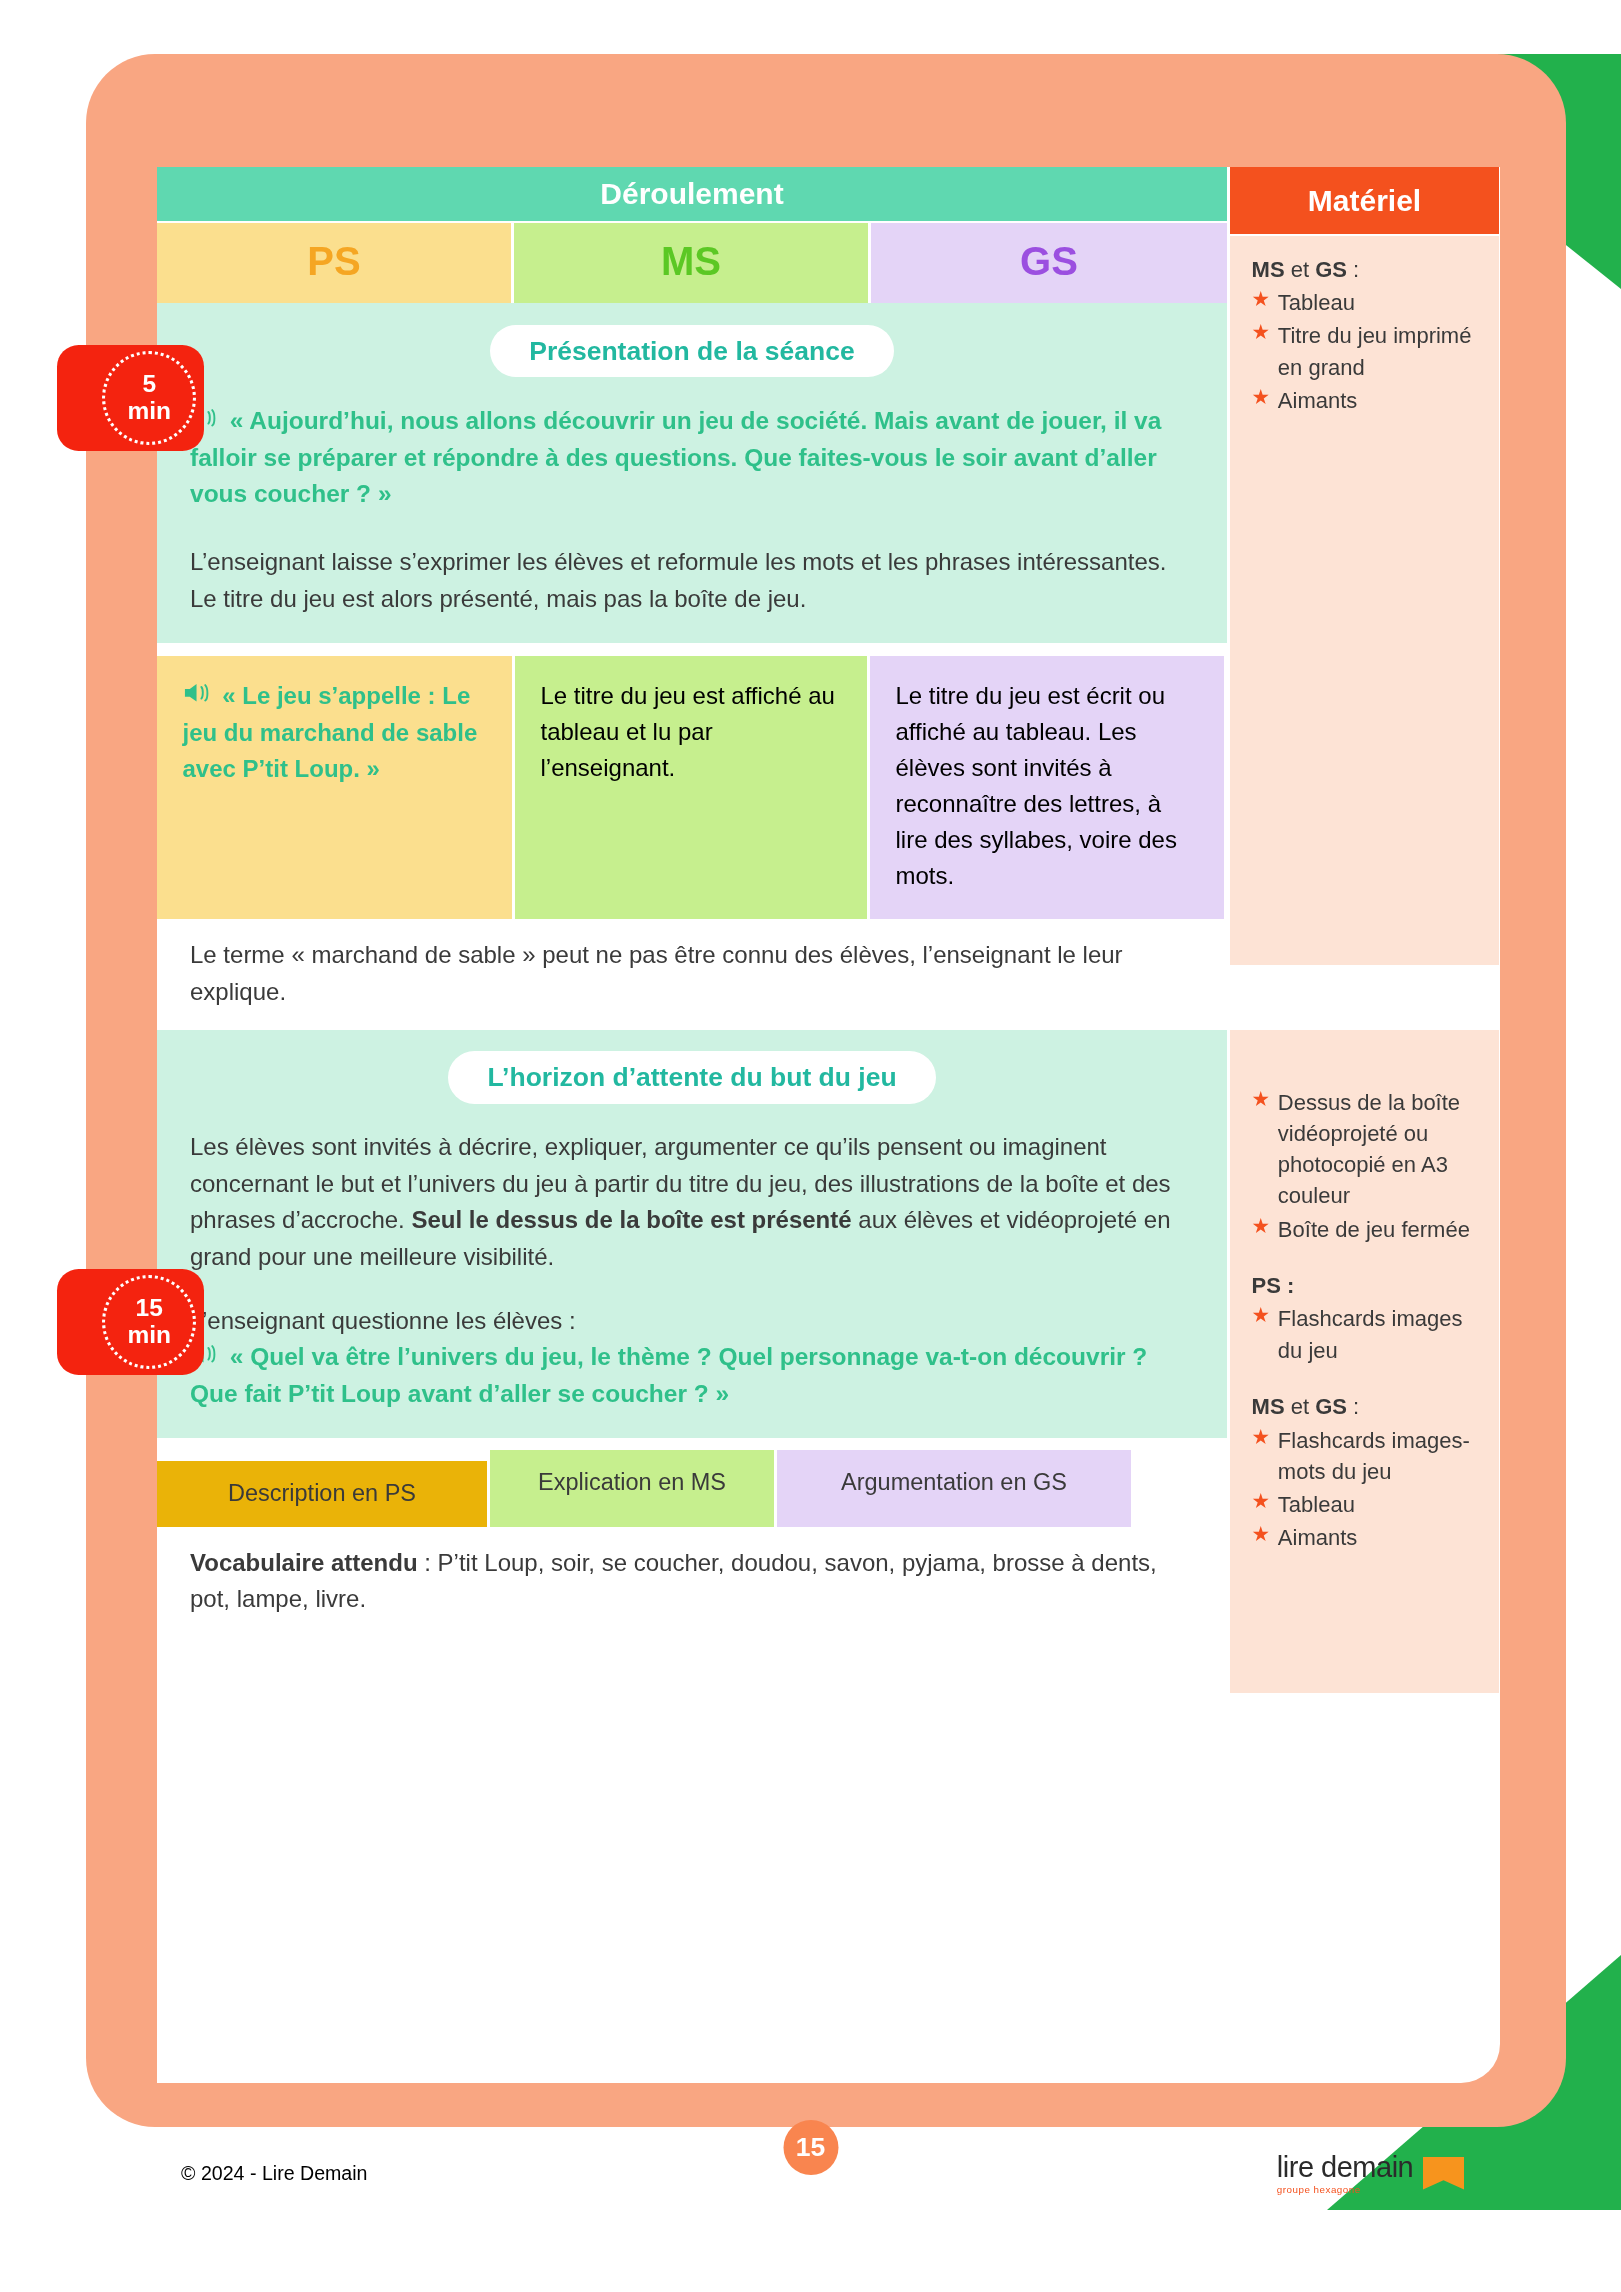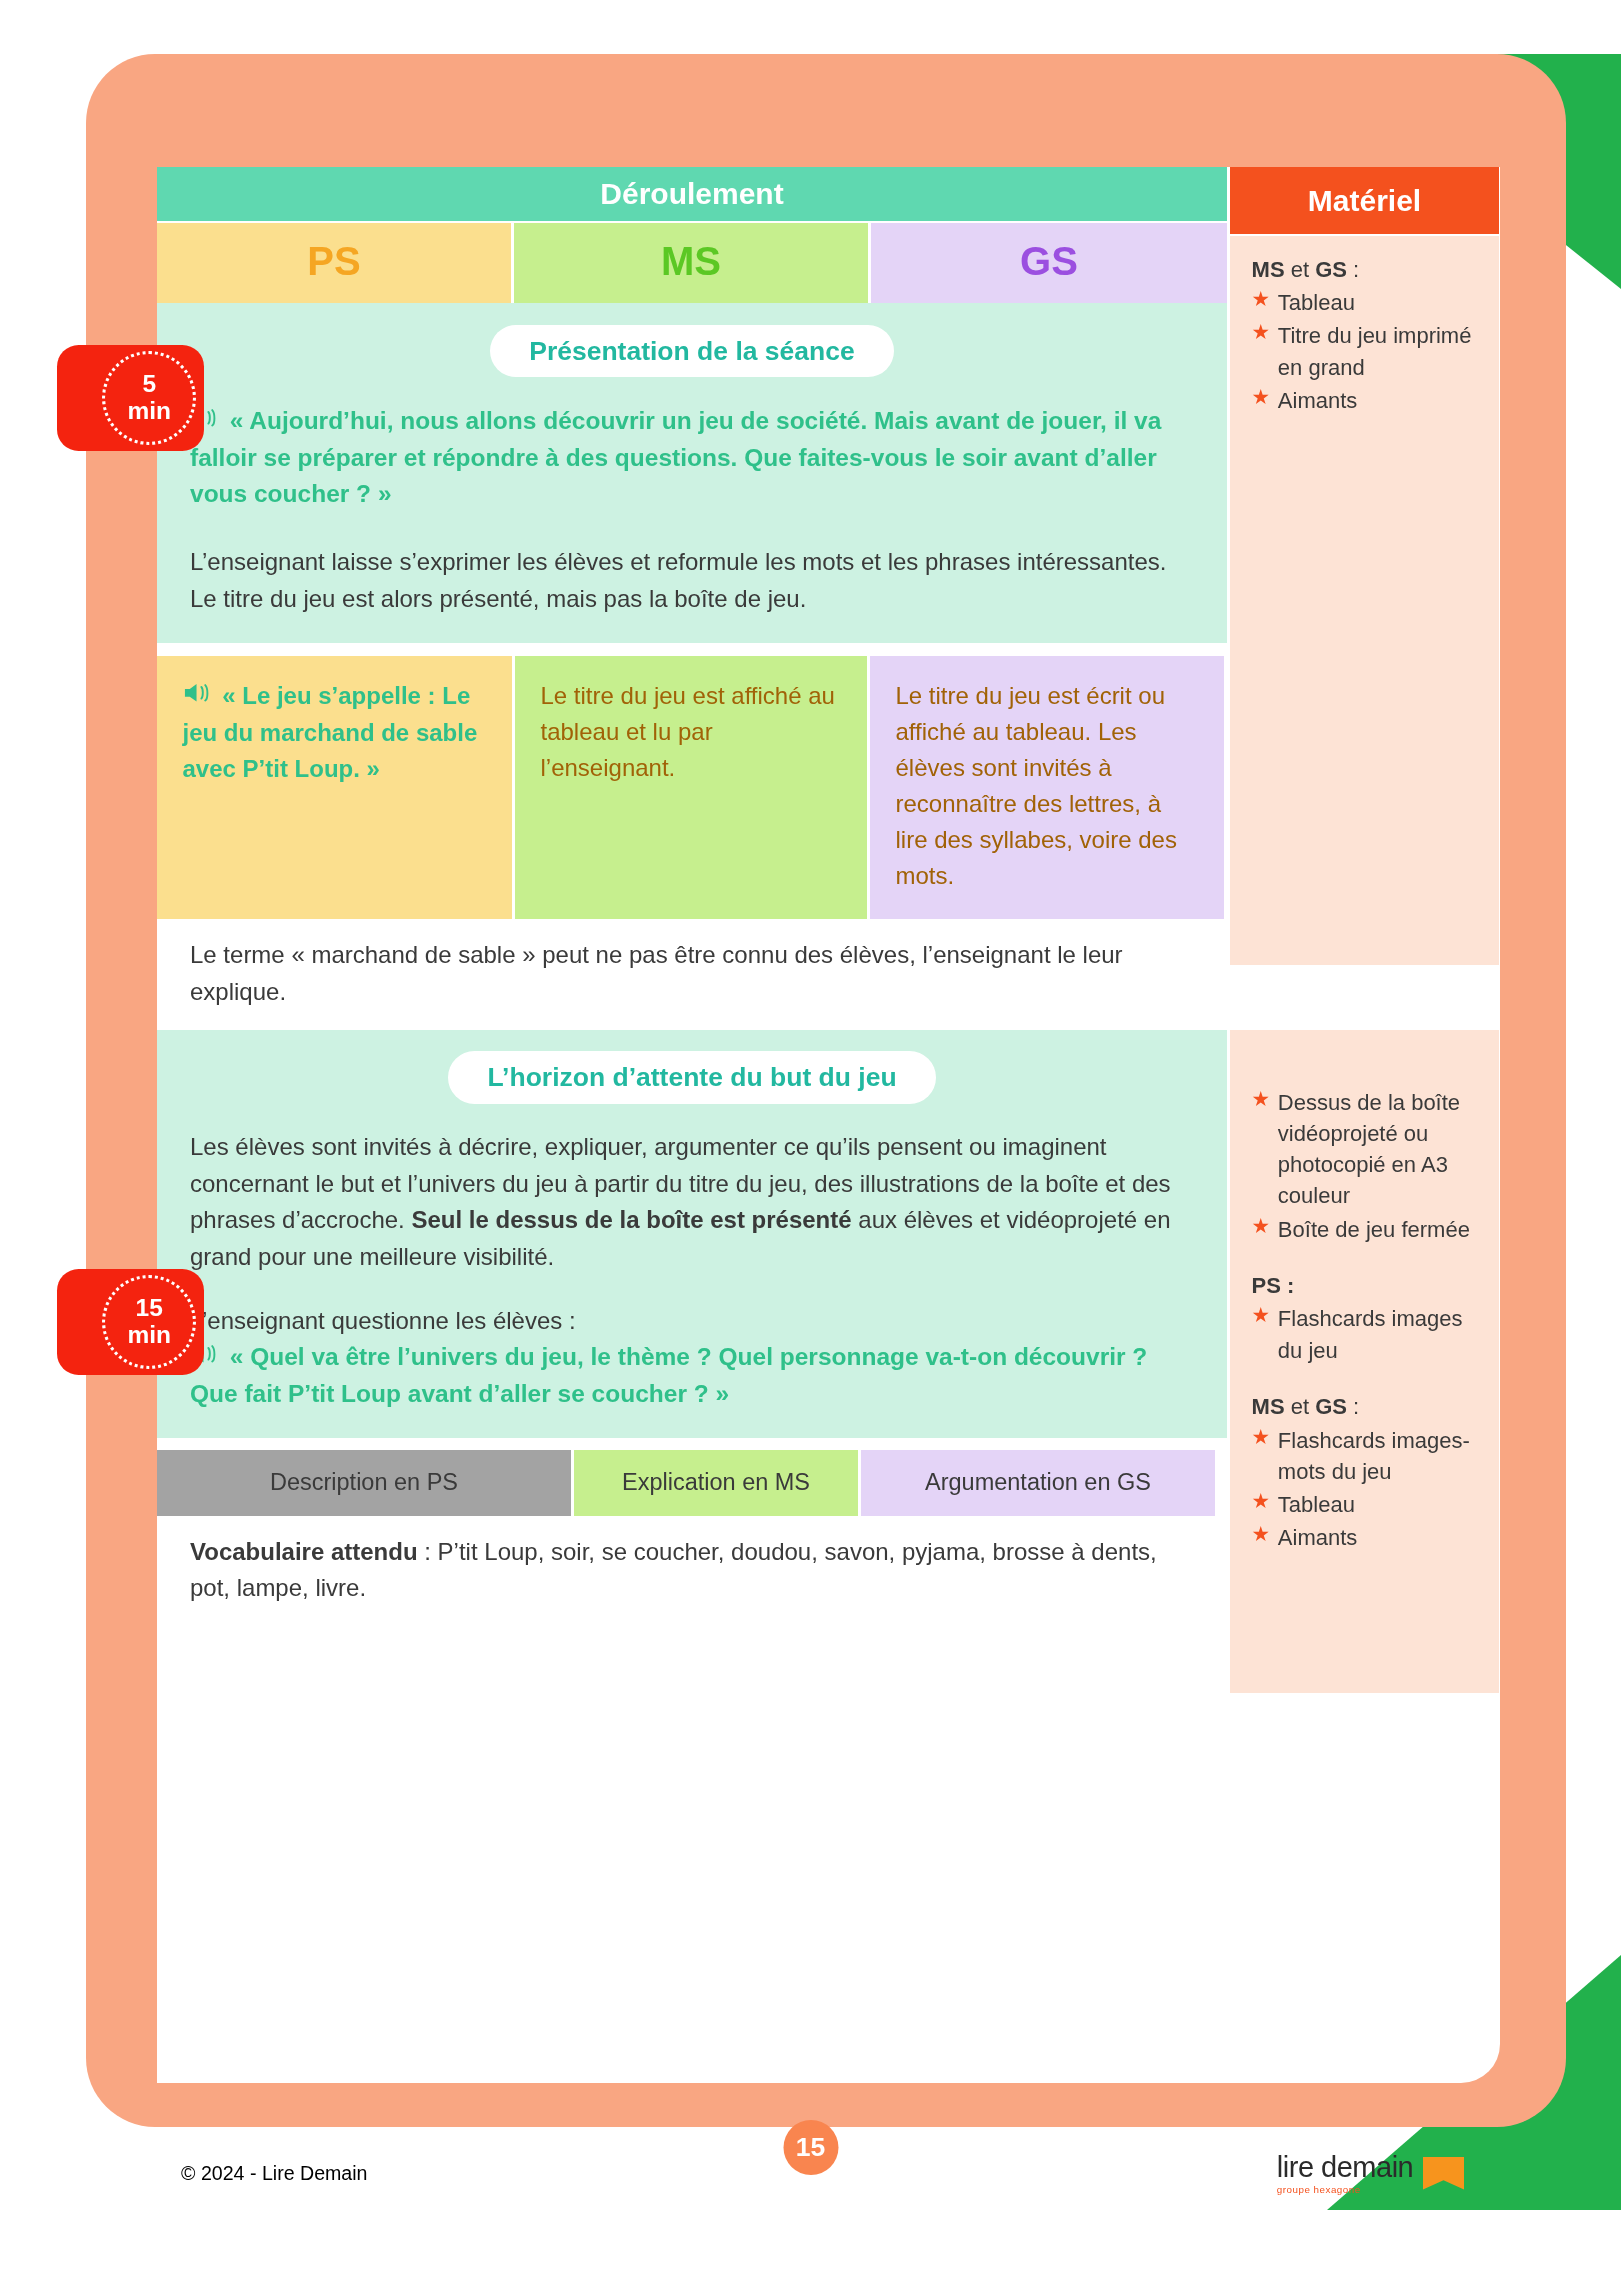--- a/index.html
+++ b/index.html
@@ -86,33 +86,33 @@
   }
   .speaker{color:#2fc08a;font-size:24.5px;margin-right:3.9px;}
   .para{
     color:#3a3a3a;font-size:24px;line-height:1.52;padding:0 29px 0 33px;
   }
   .sec-white{background:#ffffff;padding:17.6px 0 19.6px;}
 
   
   .cells{display:flex;}
   .cell{
-    padding:21.6px 25.5px 25.5px;font-size:24px;line-height:1.5;color:#a16207;
+    padding:21.6px 25.5px 25.5px;font-size:24px;line-height:1.5;color:#000000;
     box-sizing:border-box;
   }
   .cell-ps{background:#fbdf8e;width:355px;color:#2fc08a;font-weight:bold;}
   .cell-ms{background:#c6ef8e;width:355px;border-left:3.9px solid #ffffff;}
   .cell-gs{background:#e4d4f7;width:357px;border-left:3.9px solid #ffffff;}
 
   .strip{display:flex;}
   .strip div{
     font-size:23.5px;color:#3a3a3a;text-align:center;padding:19.6px 0;
     box-sizing:border-box;
   }
-  .strip-ps{background:#a3a3a3;width:414px;}
+  .strip-ps{background:#eab308;width:330px;margin-top:11px;}
   .strip-ms{background:#c6ef8e;width:287px;border-left:3.9px solid #ffffff;}
   .strip-gs{background:#e4d4f7;width:357px;border-left:3.9px solid #ffffff;}
 
   .bold{font-weight:bold;}
 
   
   .badge{
     position:absolute;left:57px;width:147px;height:106px;
     background:#f4230f;border-radius:21.6px;
   }

